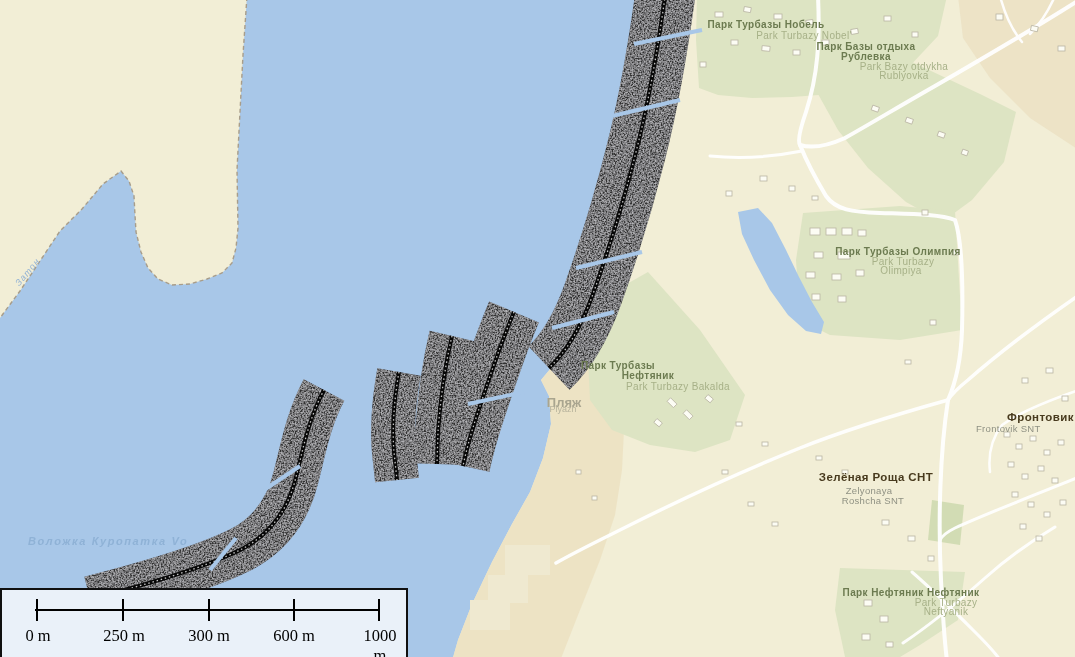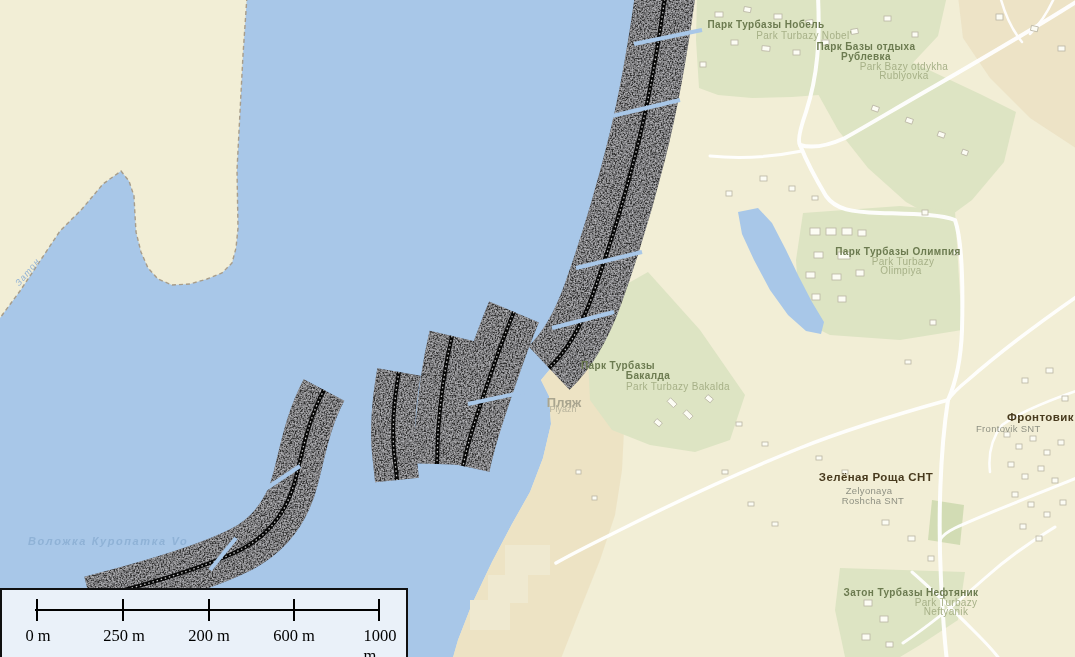--- a/index.html
+++ b/index.html
@@ -23,21 +23,21 @@
   .water-name-small{color:#93b3d5;font-size:9px;font-style:italic;letter-spacing:1px;
     transform:rotate(-50deg);transform-origin:left top;}
 
   .scalebox{
     position:absolute;left:0;top:588px;width:408px;height:72px;
     background:#eaf1f9;border:2px solid #101010;box-sizing:border-box;
   }
   .scale-line{position:absolute;left:33px;top:19px;width:344px;height:2px;background:#000;}
   .scale-tick{position:absolute;top:9px;width:2px;height:22px;background:#000;}
   .scale-label{position:absolute;top:36px;transform:translateX(-50%);
-    font-family:"Liberation Serif",serif;font-size:16.5px;color:#000;}
+    font-family:"Liberation Serif",serif;font-size:16.5px;color:#000;text-align:center;}
 </style>
 </head>
 <body>
 
 <div class="map-canvas">
 
   <svg class="layer z1" width="1075" height="657" viewBox="0 0 1075 657">
 
     <path d="M 688,-4 L 1079,-4 L 1079,661 L 452,661 L 458,640 L 472,604 L 492,562 L 512,524 L 530,492 L 543,458 L 551,424 L 549,396 L 541,380 L 556,362 L 569,345 L 579,318 L 591,280 L 604,240 L 618,194 L 633,148 L 646,108 L 659,68 L 673,30 Z" fill="#f2eed6"></path>
 
@@ -216,45 +216,45 @@
     <div class="map-label park-ru centered" style="left:866px;top:42px;">Парк Базы отдыха</div>
     <div class="map-label park-ru centered" style="left:866px;top:52px;">Рублевка</div>
     <div class="map-label park-en centered" style="left:866px;top:62px;">Park Bazy otdykha</div>
     <div class="map-label park-en centered" style="left:866px;top:71px;">Rublyovka</div>
 
     <div class="map-label park-ru centered" style="left:882px;top:247px;margin-left:16px;">Парк Турбазы Олимпия</div>
     <div class="map-label park-en centered" style="left:865px;top:257px;">Park Turbazy</div>
     <div class="map-label park-en centered" style="left:863px;top:266px;">Olimpiya</div>
 
     <div class="map-label park-ru centered" style="left:618px;top:361px;">Парк Турбазы</div>
-    <div class="map-label park-ru centered" style="left:648px;top:371px;">Бакалда</div>
+    <div class="map-label park-ru centered" style="left:648px;top:371px;">Нефтяник</div>
     <div class="map-label park-en centered" style="left:640px;top:382px;">Park Turbazy Bakalda</div>
 
     <div class="map-label beach-ru centered" style="left:564px;top:396px;">Пляж</div>
     <div class="map-label beach-en centered" style="left:563px;top:405px;">Plyazh</div>
 
     <div class="map-label snt-ru" style="left:1007px;top:412px;">Фронтовик СНТ</div>
     <div class="map-label snt-en" style="left:976px;top:424px;">Frontovik SNT</div>
 
     <div class="map-label snt-ru centered" style="left:876px;top:472px;">Зелёная Роща СНТ</div>
     <div class="map-label snt-en centered" style="left:869px;top:486px;">Zelyonaya</div>
     <div class="map-label snt-en centered" style="left:873px;top:496px;">Roshcha SNT</div>
 
-    <div class="map-label park-ru centered" style="left:911px;top:588px;">Затон Турбазы Нефтяник</div>
+    <div class="map-label park-ru centered" style="left:911px;top:588px;">Парк Нефтяник Нефтяник</div>
     <div class="map-label park-en centered" style="left:908px;top:598px;">Park Turbazy</div>
     <div class="map-label park-en centered" style="left:908px;top:607px;">Neftyanik</div>
 
     <div class="scalebox">
       <div class="scale-line"></div>
       <div class="scale-tick" style="left:34px;"></div>
       <div class="scale-tick" style="left:120px;"></div>
       <div class="scale-tick" style="left:206px;"></div>
       <div class="scale-tick" style="left:291px;"></div>
       <div class="scale-tick" style="left:376px;"></div>
       <span class="scale-label" style="left:36px;">0 m</span>
       <span class="scale-label" style="left:122px;">250 m</span>
-      <span class="scale-label" style="left:207px;">200 m</span>
+      <span class="scale-label" style="left:207px;">300 m</span>
       <span class="scale-label" style="left:292px;">600 m</span>
       <span class="scale-label" style="left:378px;">1000 m</span>
     </div>
   </div>
 
 </div>
 
 </body></html>

